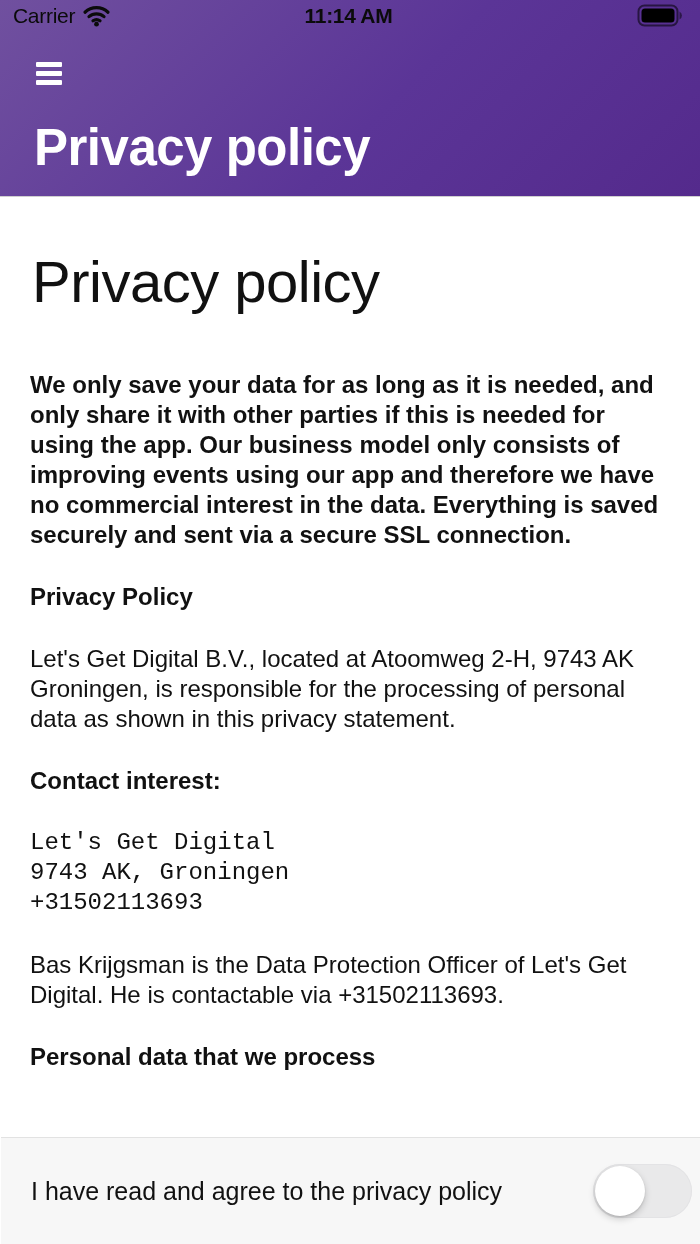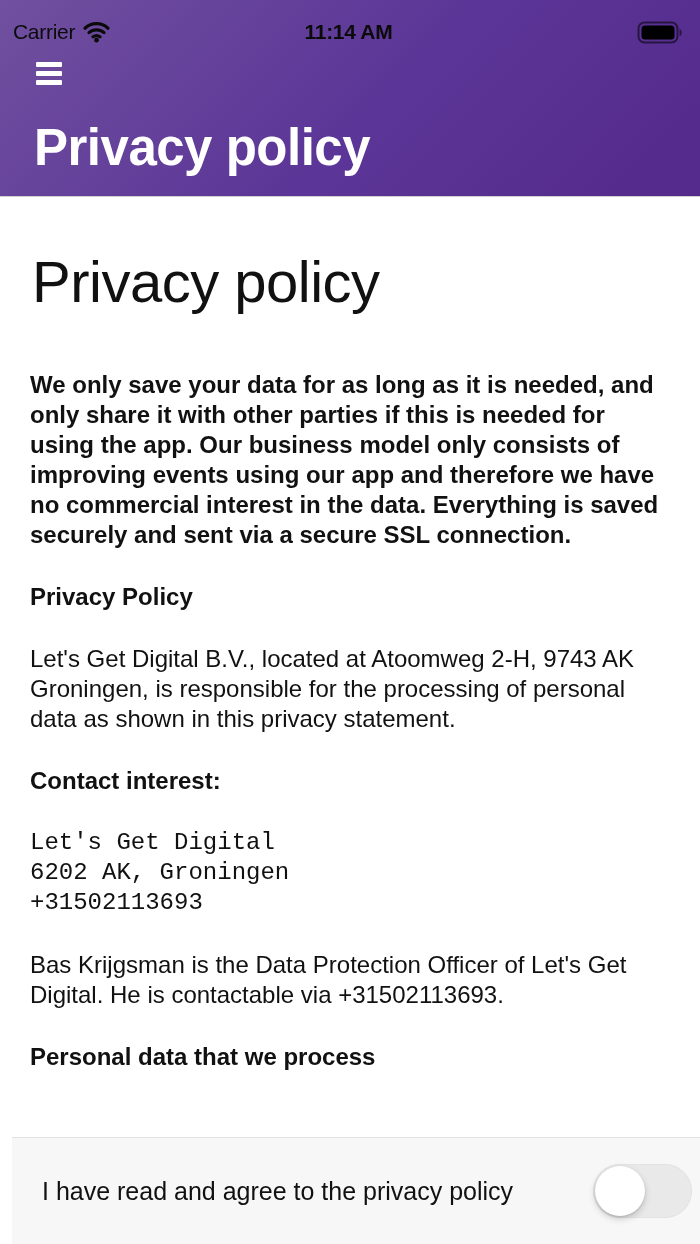--- a/index.html
+++ b/index.html
@@ -20,21 +20,21 @@
     position: absolute;
     top: 0; left: 0; right: 0;
     height: 197px;
     background: linear-gradient(135deg, #70509f 0%, #5b3597 55%, #542a8c 100%);
     border-bottom: 1px solid #cfcfcf;
   }
 
   .status-bar {
     height: 44px;
     display: flex;
-    align-items: flex-end;
+    align-items: flex-start;
     padding: 4px 16px 0 13px;
     color: #0b0b0b;
   }
   .status-left { display: flex; align-items: center; gap: 7px; width: 230px; }
   .carrier-label { font-size: 21px; letter-spacing: -0.3px; }
   .status-center { flex: 1; text-align: center; font-size: 21px; font-weight: 700; letter-spacing: -0.3px; }
   .status-right { width: 230px; display: flex; justify-content: flex-end; align-items: center; }
 
   .menu-btn {
     position: absolute;
@@ -89,21 +89,21 @@
     font-size: 24px;
     line-height: 30px;
     margin: 0 0 32px 0;
   }
   .contact-block { margin: 0 0 32px 0; font-family: Liberation Mono, monospace; }
   .contact-block div { font-size: 24px; line-height: 30px; }
 
   
   .agreement-bar {
     position: absolute;
-    left: 12px; right: 0; bottom: 0;
+    left: 1px; right: 0; bottom: 0;
     height: 107px;
     background: #f7f7f7;
     border-top: 1px solid #e2e2e2;
     display: flex;
     align-items: center;
     justify-content: space-between;
     padding: 0 8px 0 30px;
   }
   .agreement-label {
     font-size: 25px;
@@ -174,21 +174,21 @@
     <h1>Privacy policy</h1>
 
     <p class="bold">We only save your data for as long as it is needed, and only share it with other parties if this is needed for using the app. Our business model only consists of improving events using our app and therefore we have no commercial interest in the data. Everything is saved securely and sent via a secure SSL connection.</p>
 
     <div class="sec-heading">Privacy Policy</div>
     <p>Let's Get Digital B.V., located at Atoomweg 2-H, 9743 AK Groningen, is responsible for the processing of personal data as shown in this privacy statement.</p>
 
     <div class="sec-heading">Contact interest:</div>
     <div class="contact-block">
       <div>Let's Get Digital</div>
-      <div>6202 AK, Groningen</div>
+      <div>9743 AK, Groningen</div>
       <div>+31502113693</div>
     </div>
 
     <p>Bas Krijgsman is the Data Protection Officer of Let's Get Digital. He is contactable via +31502113693.</p>
 
     <div class="sec-heading">Personal data that we process</div>
   </div>
 
   <div class="agreement-bar">
     <div class="agreement-label">I have read and agree to the privacy policy</div>

